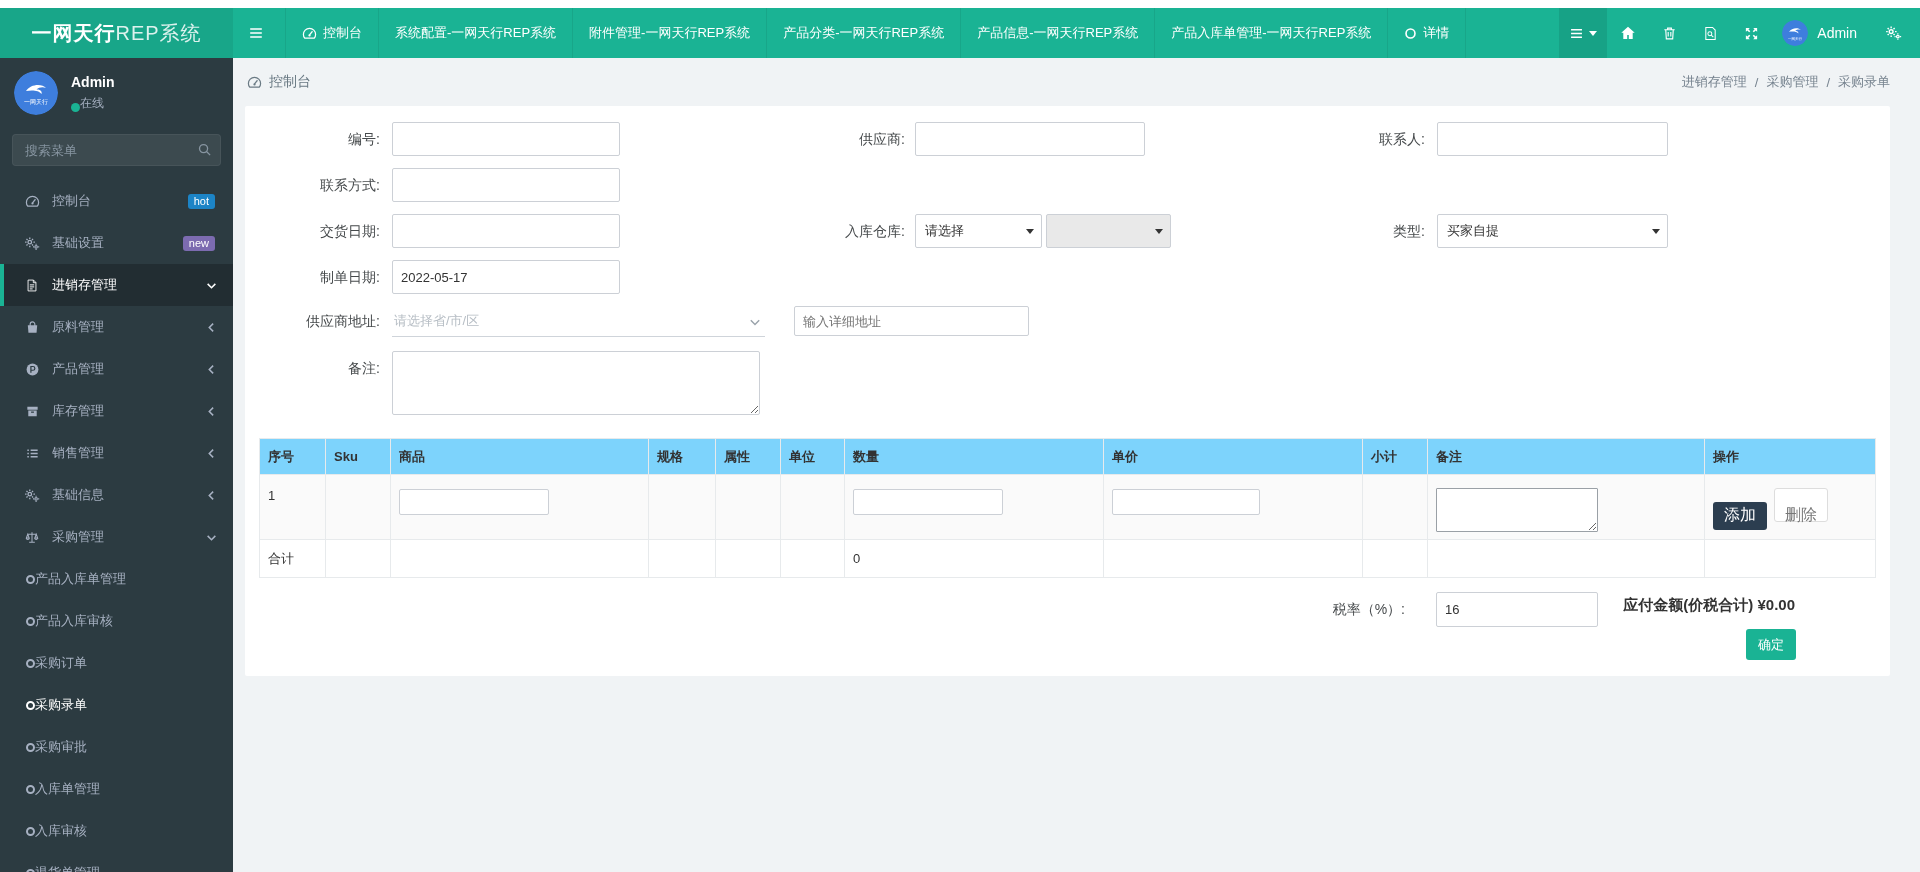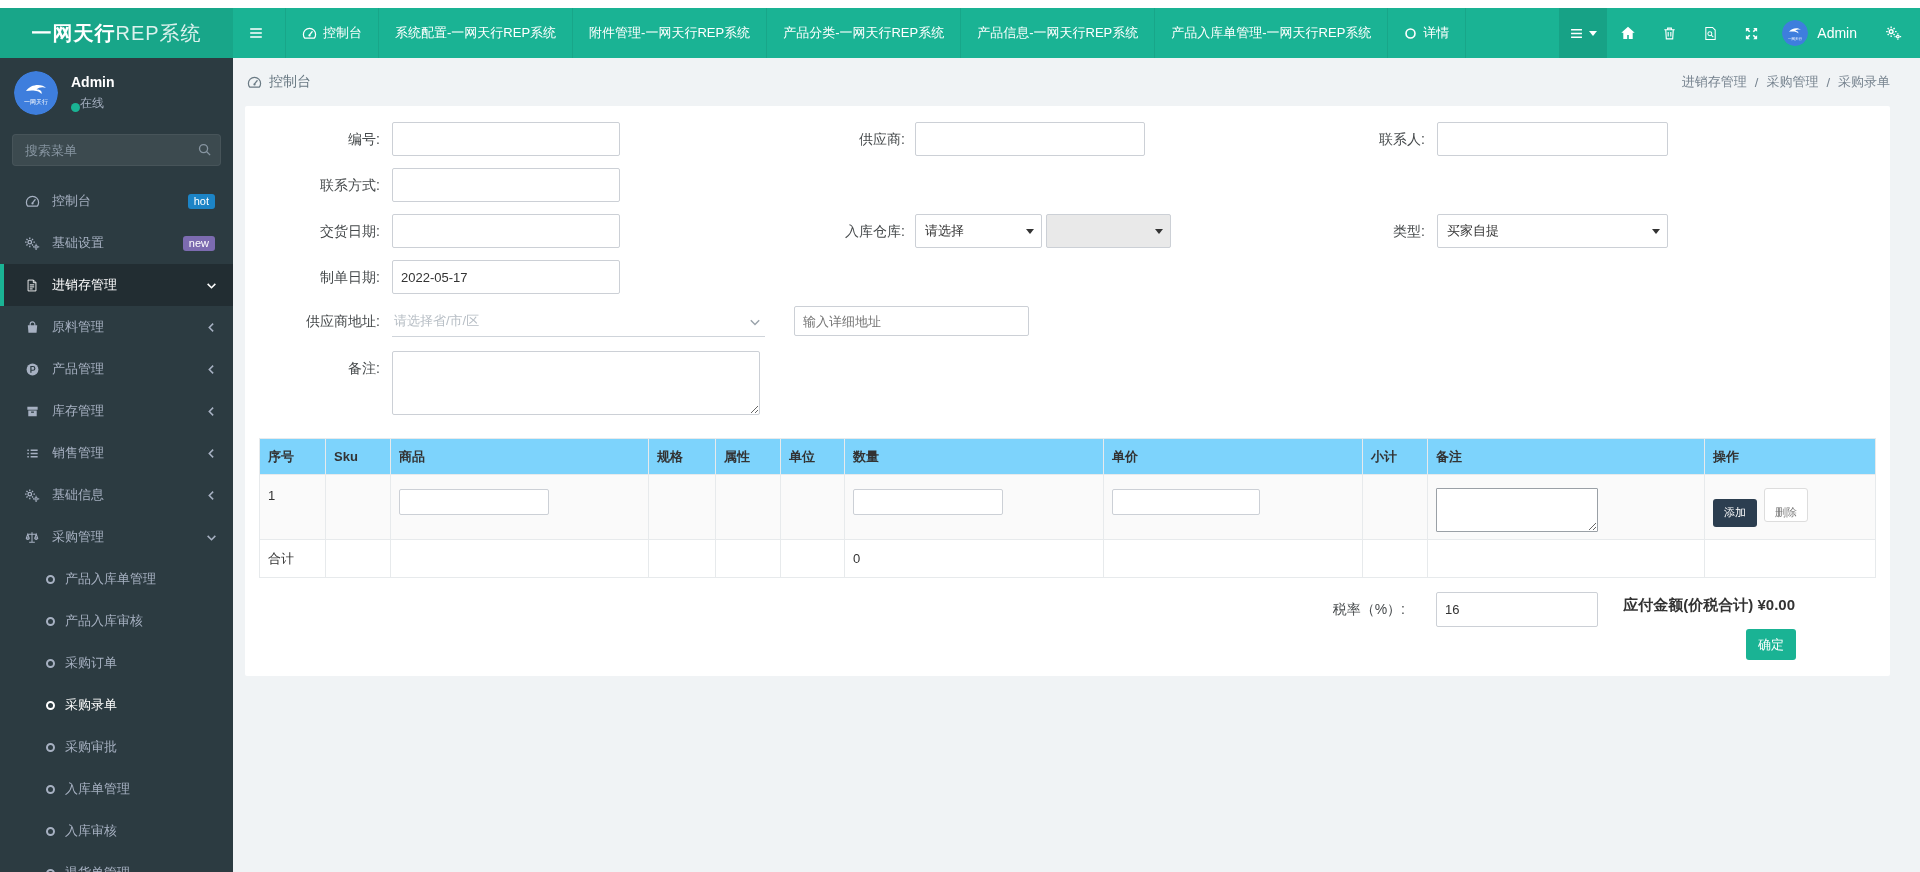--- a/index.html
+++ b/index.html
@@ -36,21 +36,21 @@
   .menu { margin-top:14px; list-style:none; }
   .mi { height:42px; display:flex; align-items:center; padding-left:24px; font-size:13px; cursor:pointer; position:relative; }
   .mi .mico { width:16px; margin-right:12px; display:flex; justify-content:center; flex:none; }
   .mi .mlabel { flex:1; }
   .badge { font-size:11px; color:#fff; border-radius:3px; padding:2px 6px; margin-right:18px; line-height:1; }
   .badge-hot { background:#1c84c6; }
   .badge-new { background:#7c6bb0; }
   .mchev { margin-right:16px; display:flex; }
   .mi.active { background:#222d32; color:#fff; border-left:4px solid #1ab394; padding-left:20px; }
   .submenu { list-style:none; }
-  .smi { height:42px; display:flex; align-items:center; padding-left:46px; font-size:13px; cursor:pointer; gap:10px; }
+  .smi { height:42px; display:flex; align-items:center; padding-left:26px; font-size:13px; cursor:pointer; gap:0; }
   .smi .ring { width:9px; height:9px; border:2px solid currentColor; border-radius:50%; flex:none; }
   .smi.on { color:#fff; }
 
   
   .content { position:absolute; left:233px; top:50px; right:0; bottom:0; }
   .crumbbar { height:48px; display:flex; align-items:center; justify-content:space-between; padding:0 30px 0 14px; }
   .crumb-left { display:flex; align-items:center; gap:7px; color:#6a7a84; font-size:14px; }
   .crumb-right { color:#76838f; font-size:13px; display:flex; gap:8px; align-items:center; }
   .crumb-right .cr-item { cursor:pointer; }
   .card { position:relative; margin:0 30px 0 12px; height:570px; background:#fff; border-radius:2px; }
@@ -65,21 +65,21 @@
   .fta { position:absolute; border:1px solid #ccd0d6; border-radius:2px; font-size:13px; color:#333; padding:6px 8px; outline:none; font-family:inherit; }
 
   
   .ptable { position:absolute; left:14px; top:332px; width:1616px; border-collapse:collapse; table-layout:fixed; font-size:13px; color:#333; }
   .ptable th, .ptable td { border:1px solid #e7eaec; padding:0 0 0 8px; text-align:left; }
   .ptable th { height:36px; font-weight:bold; background:#7dd3fc; }
   .ptable tr.line-row td { height:65px; vertical-align:top; padding-top:13px; background:#fafafa; }
   .ptable tr.total-row td { height:38px; vertical-align:middle; background:#fff; }
   .cell-input { width:150px; height:26px; border:1px solid #ccd0d6; border-radius:2px; font-size:13px; padding:0 6px; outline:none; font-family:inherit; margin-top:1px; }
   .cell-ta { width:162px; height:44px; border:1px solid #9aa0a6; border-radius:1px; font-size:13px; padding:3px 6px; outline:none; font-family:inherit; }
-  .btn { display:inline-block; border:none; border-radius:3px; font-size:11px; cursor:pointer; font-family:inherit; }
+  .btn { display:inline-block; border:none; border-radius:3px; font-size:16px; cursor:pointer; font-family:inherit; }
   .btn-add { background:#2c3e50; color:#fff; height:28px; padding:0 11px; margin-right:7px; }
   .btn-del { background:#fff; color:#777; border:1px solid #ddd; height:28px; padding:16px 10px; }
 
   
   .tax-label { position:absolute; left:960px; top:486px; width:200px; height:35px; line-height:35px; text-align:right; font-size:14px; color:#464a4c; }
   .tax-input { position:absolute; left:1191px; top:486px; width:162px; height:35px; }
   .amount { position:absolute; left:1250px; top:490px; width:300px; text-align:right; font-size:15px; color:#333; font-weight:bold; white-space:nowrap; }
   .btn-confirm { position:absolute; left:1501px; top:523px; width:50px; height:31px; background:#1ab394; color:#fff; font-size:13px; border:none; border-radius:3px; cursor:pointer; font-family:inherit; }
 
   svg { display:block; }

